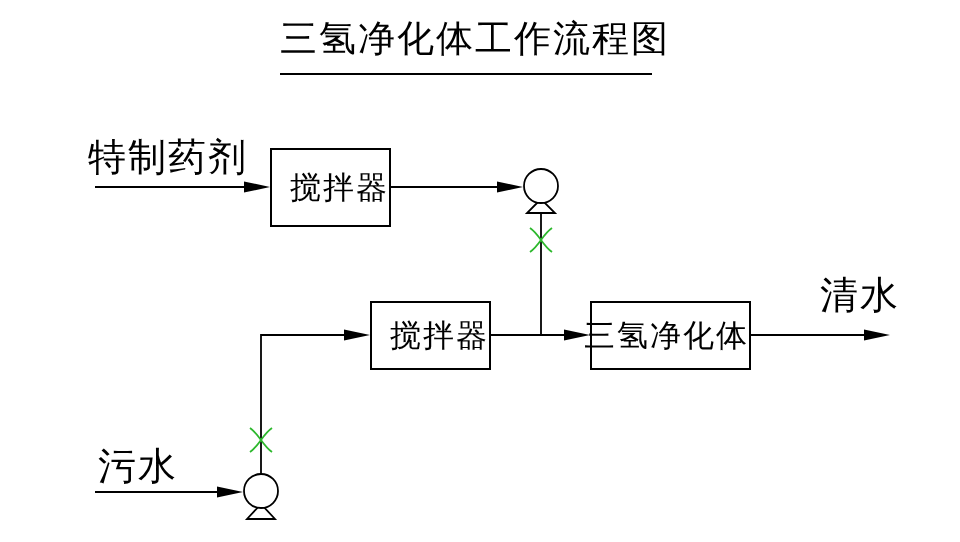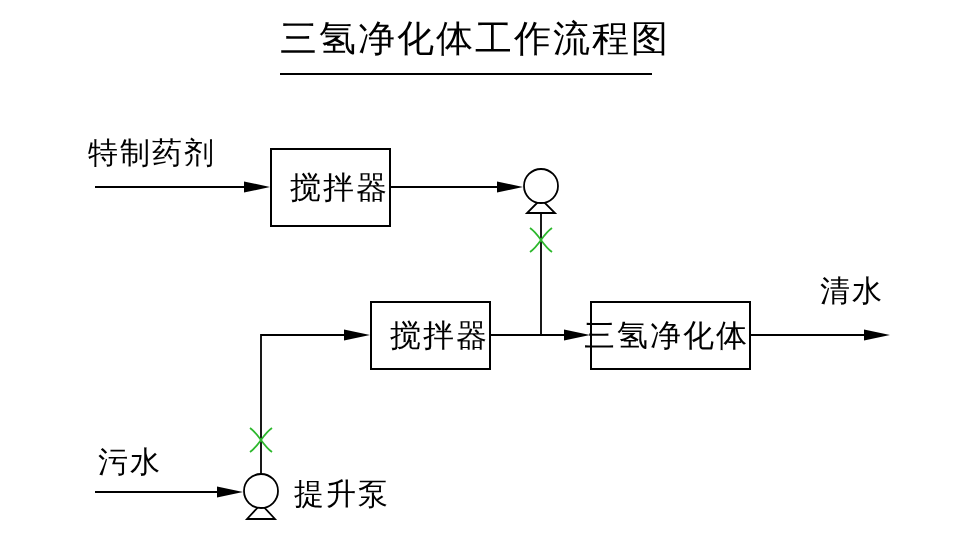--- a/index.html
+++ b/index.html
@@ -23,21 +23,21 @@
     width: 372px;
     text-align: center;
     font-size: 37px;
     letter-spacing: 2px;
     padding-bottom: 9px;
     border-bottom: 2px solid var(--color-line, #000000);
     white-space: nowrap;
   }
   .text-label {
     position: absolute;
-    font-size: 30px;
+    font-size: 38px;
     letter-spacing: 2px;
     white-space: nowrap;
     line-height: 1;
   }
   .lbl-agent   { left: 88px;  top: 138px; }
   .lbl-mpump   { left: 570px; top: 172px; }
   .lbl-clean   { left: 820px; top: 276px; }
   .lbl-sewage  { left: 98px;  top: 447px; }
   .lbl-lpump   { left: 294px; top: 479px; }
   .proc-box {
@@ -127,21 +127,20 @@
 
     <line class="flow-line" x1="751" y1="335" x2="866" y2="335"></line>
     <polygon class="arrow-head" points="890,335 864,329.5 864,340.5"></polygon>
   </svg>
 
   <div class="diagram-title">三氢净化体工作流程图</div>
 
   <div class="text-label lbl-agent">特制药剂</div>
   <div class="text-label lbl-clean">清水</div>
   <div class="text-label lbl-sewage">污水</div>
-  <div class="text-label lbl-lpump">提升泵</div>
 
   <div class="proc-box box-mixer-top">
     <span>搅拌器</span>
   </div>
   <div class="proc-box box-mixer-main">
     <span>搅拌器</span>
   </div>
   <div class="proc-box box-purifier">
     <span>三氢净化体</span>
   </div>

